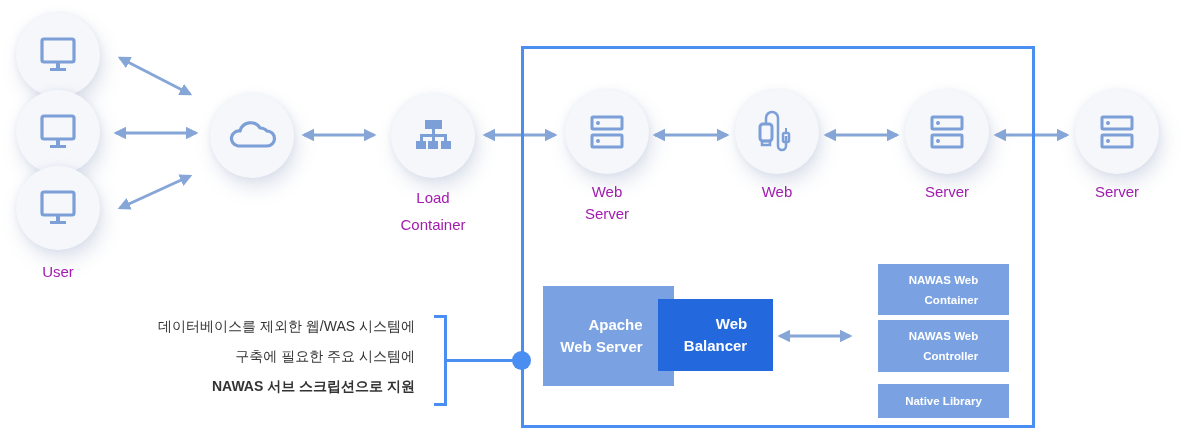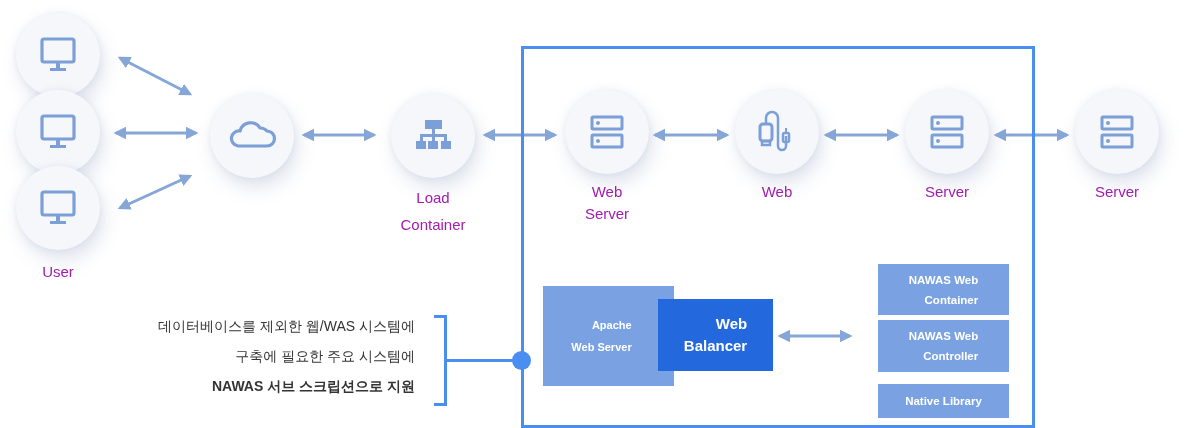--- a/index.html
+++ b/index.html
@@ -10,21 +10,21 @@
           box-shadow: 4px 10px 18px rgba(150,165,195,0.30), 0 0 6px rgba(200,210,230,0.35); }
   .node svg { position: absolute; left: 0; top: 0; width: 84px; height: 84px; }
   .label { position: absolute; width: 140px; text-align: center; font-size: 15px;
            line-height: 22px; color: #a21caf; }
   .boundary { position: absolute; left: 521px; top: 46px; width: 508px; height: 376px;
               border: 3px solid #4a8ef2; }
   .arrows { position: absolute; left: 0; top: 0; width: 1189px; height: 428px; pointer-events: none; }
   .blk { position: absolute; color: #fff; font-weight: bold; text-align: right;
          display: flex; align-items: center; justify-content: center; }
   .apache { left: 543px; top: 286px; width: 131px; height: 100px; background: #7aa2e3;
-            font-size: 11px; line-height: 22px; }
+            font-size: 15px; line-height: 22px; }
   .connector { left: 658px; top: 299px; width: 115px; height: 72px; background: #2468dd;
                font-size: 15px; line-height: 22px; }
   .stack { position: absolute; left: 878px; width: 131px; background: #7aa2e3;
            font-size: 11.5px; line-height: 20px; }
   .note { position: absolute; right: 774px; width: 320px; text-align: right;
           font-size: 14px; color: #333; }
   .bracket { position: absolute; left: 434px; top: 315px; width: 13px; height: 91px;
              border: 3px solid #4a8ef2; border-left: none; box-sizing: border-box; }
 </style>
 </head>

